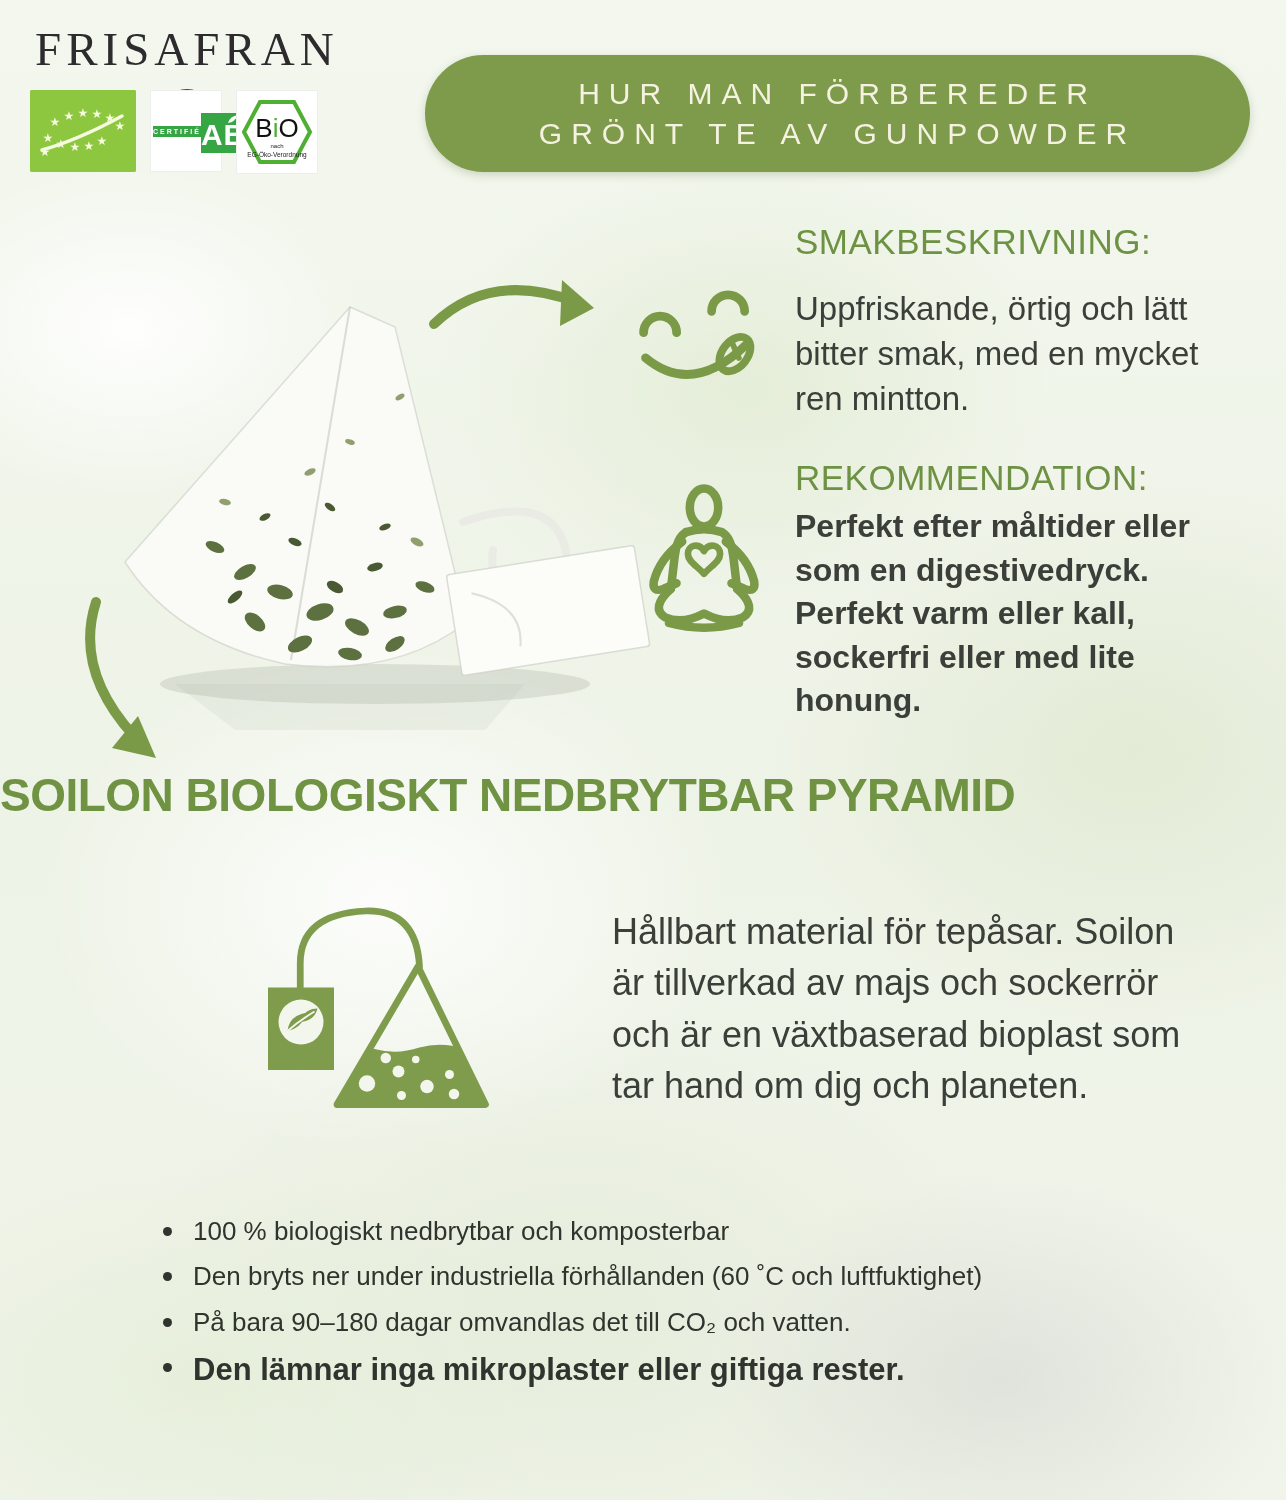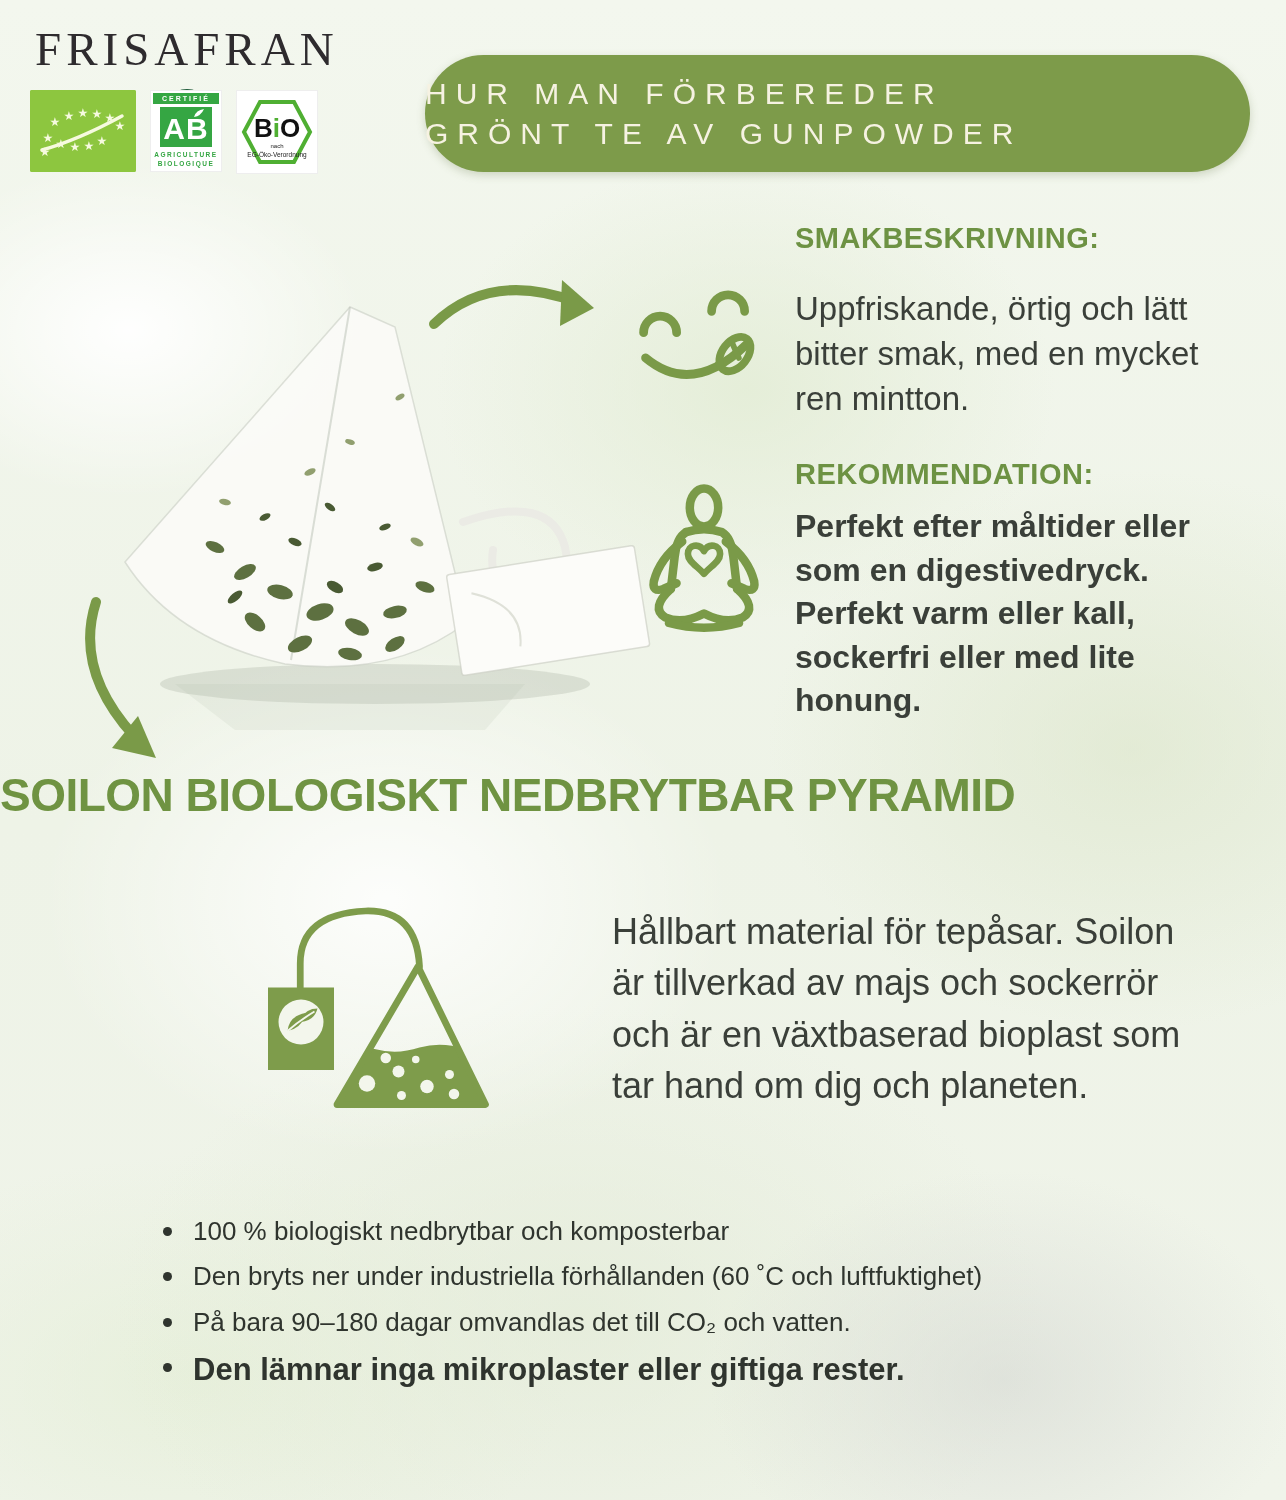--- a/index.html
+++ b/index.html
@@ -22,50 +22,50 @@
   .brand{left:35px; top:22px; display:flex; align-items:center; gap:10px;flex-direction:column;}
   .brand-name{
     font-family:"Liberation Serif", serif; font-size:47px; color:#2e2b2e;
     letter-spacing:5px; font-weight:400;
   }
   .emblem{width:58px; height:58px;}
 
   .certs{left:30px; top:90px; display:flex; gap:14px; align-items:flex-start;}
   .eu-logo{width:106px; height:82px; background:#8dc63f; border-radius:2px;}
   .ab-logo{width:72px; height:82px; background:#fff; border:1px solid #eee;
-    display:flex; flex-direction:column; align-items:center; box-sizing:border-box; padding:2px 2px;}
+    display:flex; flex-direction:row; align-items:center; box-sizing:border-box; padding:2px 2px;}
   .ab-top{font-size:7px; letter-spacing:2px; color:#fff; background:#35a643; width:100%;
     text-align:center; padding:2px 0; font-weight:bold;}
   .ab-mid{position:relative; background:#35a643; color:#fff; font-weight:bold; font-size:30px;
     width:52px; height:40px; margin-top:3px; display:flex; align-items:flex-end; justify-content:center;
     line-height:36px; letter-spacing:1px;}
   .ab-leaf{position:absolute; right:6px; top:1px; width:14px; height:10px;}
   .ab-bot{font-size:6.5px; color:#35a643; font-weight:bold; letter-spacing:1.5px; text-align:center;
     margin-top:3px; line-height:9px;}
   .bio-logo{position:relative; width:80px; height:82px; background:#fff; border:1px solid #eee;}
   .bio-hex{position:absolute; left:3px; top:5px;}
   .bio-word{position:absolute; left:0; top:24px; width:100%; text-align:center;
-    font-size:26px; font-weight:bold; color:#111; letter-spacing:0px; line-height:26px;}
+    font-size:26px; font-weight:normal; color:#111; letter-spacing:0px; line-height:26px;}
   .bio-word .i{color:#4faf32;}
   .bio-sub{position:absolute; left:0; width:100%; text-align:center; color:#222;}
   .bio-sub1{top:52px; font-size:6px;}
   .bio-sub2{top:60px; font-size:6.5px;}
 
   
   .banner{
     left:425px; top:55px; width:825px; height:117px; border-radius:60px;
     background:#7d9b4a; box-shadow:0 3px 8px rgba(90,110,60,.25);
-    display:flex; flex-direction:column; justify-content:center; gap:6px;
+    display:flex; flex-direction:column; justify-content:center; align-items:center; gap:6px;
   }
   .banner div{
     color:#f6f2e2; font-size:30px; letter-spacing:9px; font-weight:400; white-space:nowrap;
   }
 
   
-  .sec-heading{color:#6d9243; font-weight:bold; font-size:29px; letter-spacing:0.5px;}
+  .sec-heading{color:#6d9243; font-weight:normal; font-size:35px; letter-spacing:0.5px;}
   .sec-body{color:#3a3f39; font-size:33px; line-height:1.36; }
   .taste-heading{left:795px; top:222px;}
   .taste-body{left:795px; top:287px; width:420px;}
   .rek-heading{left:795px; top:458px;}
   .rek-body{left:795px; top:505px; width:420px; font-size:32px;font-weight:bold;}
 
   
   .big-heading{
     left:0; top:768px; width:100%; text-align:left; white-space:nowrap;
     color:#6f9342; font-weight:bold; font-size:46px; letter-spacing:-0.5px;

